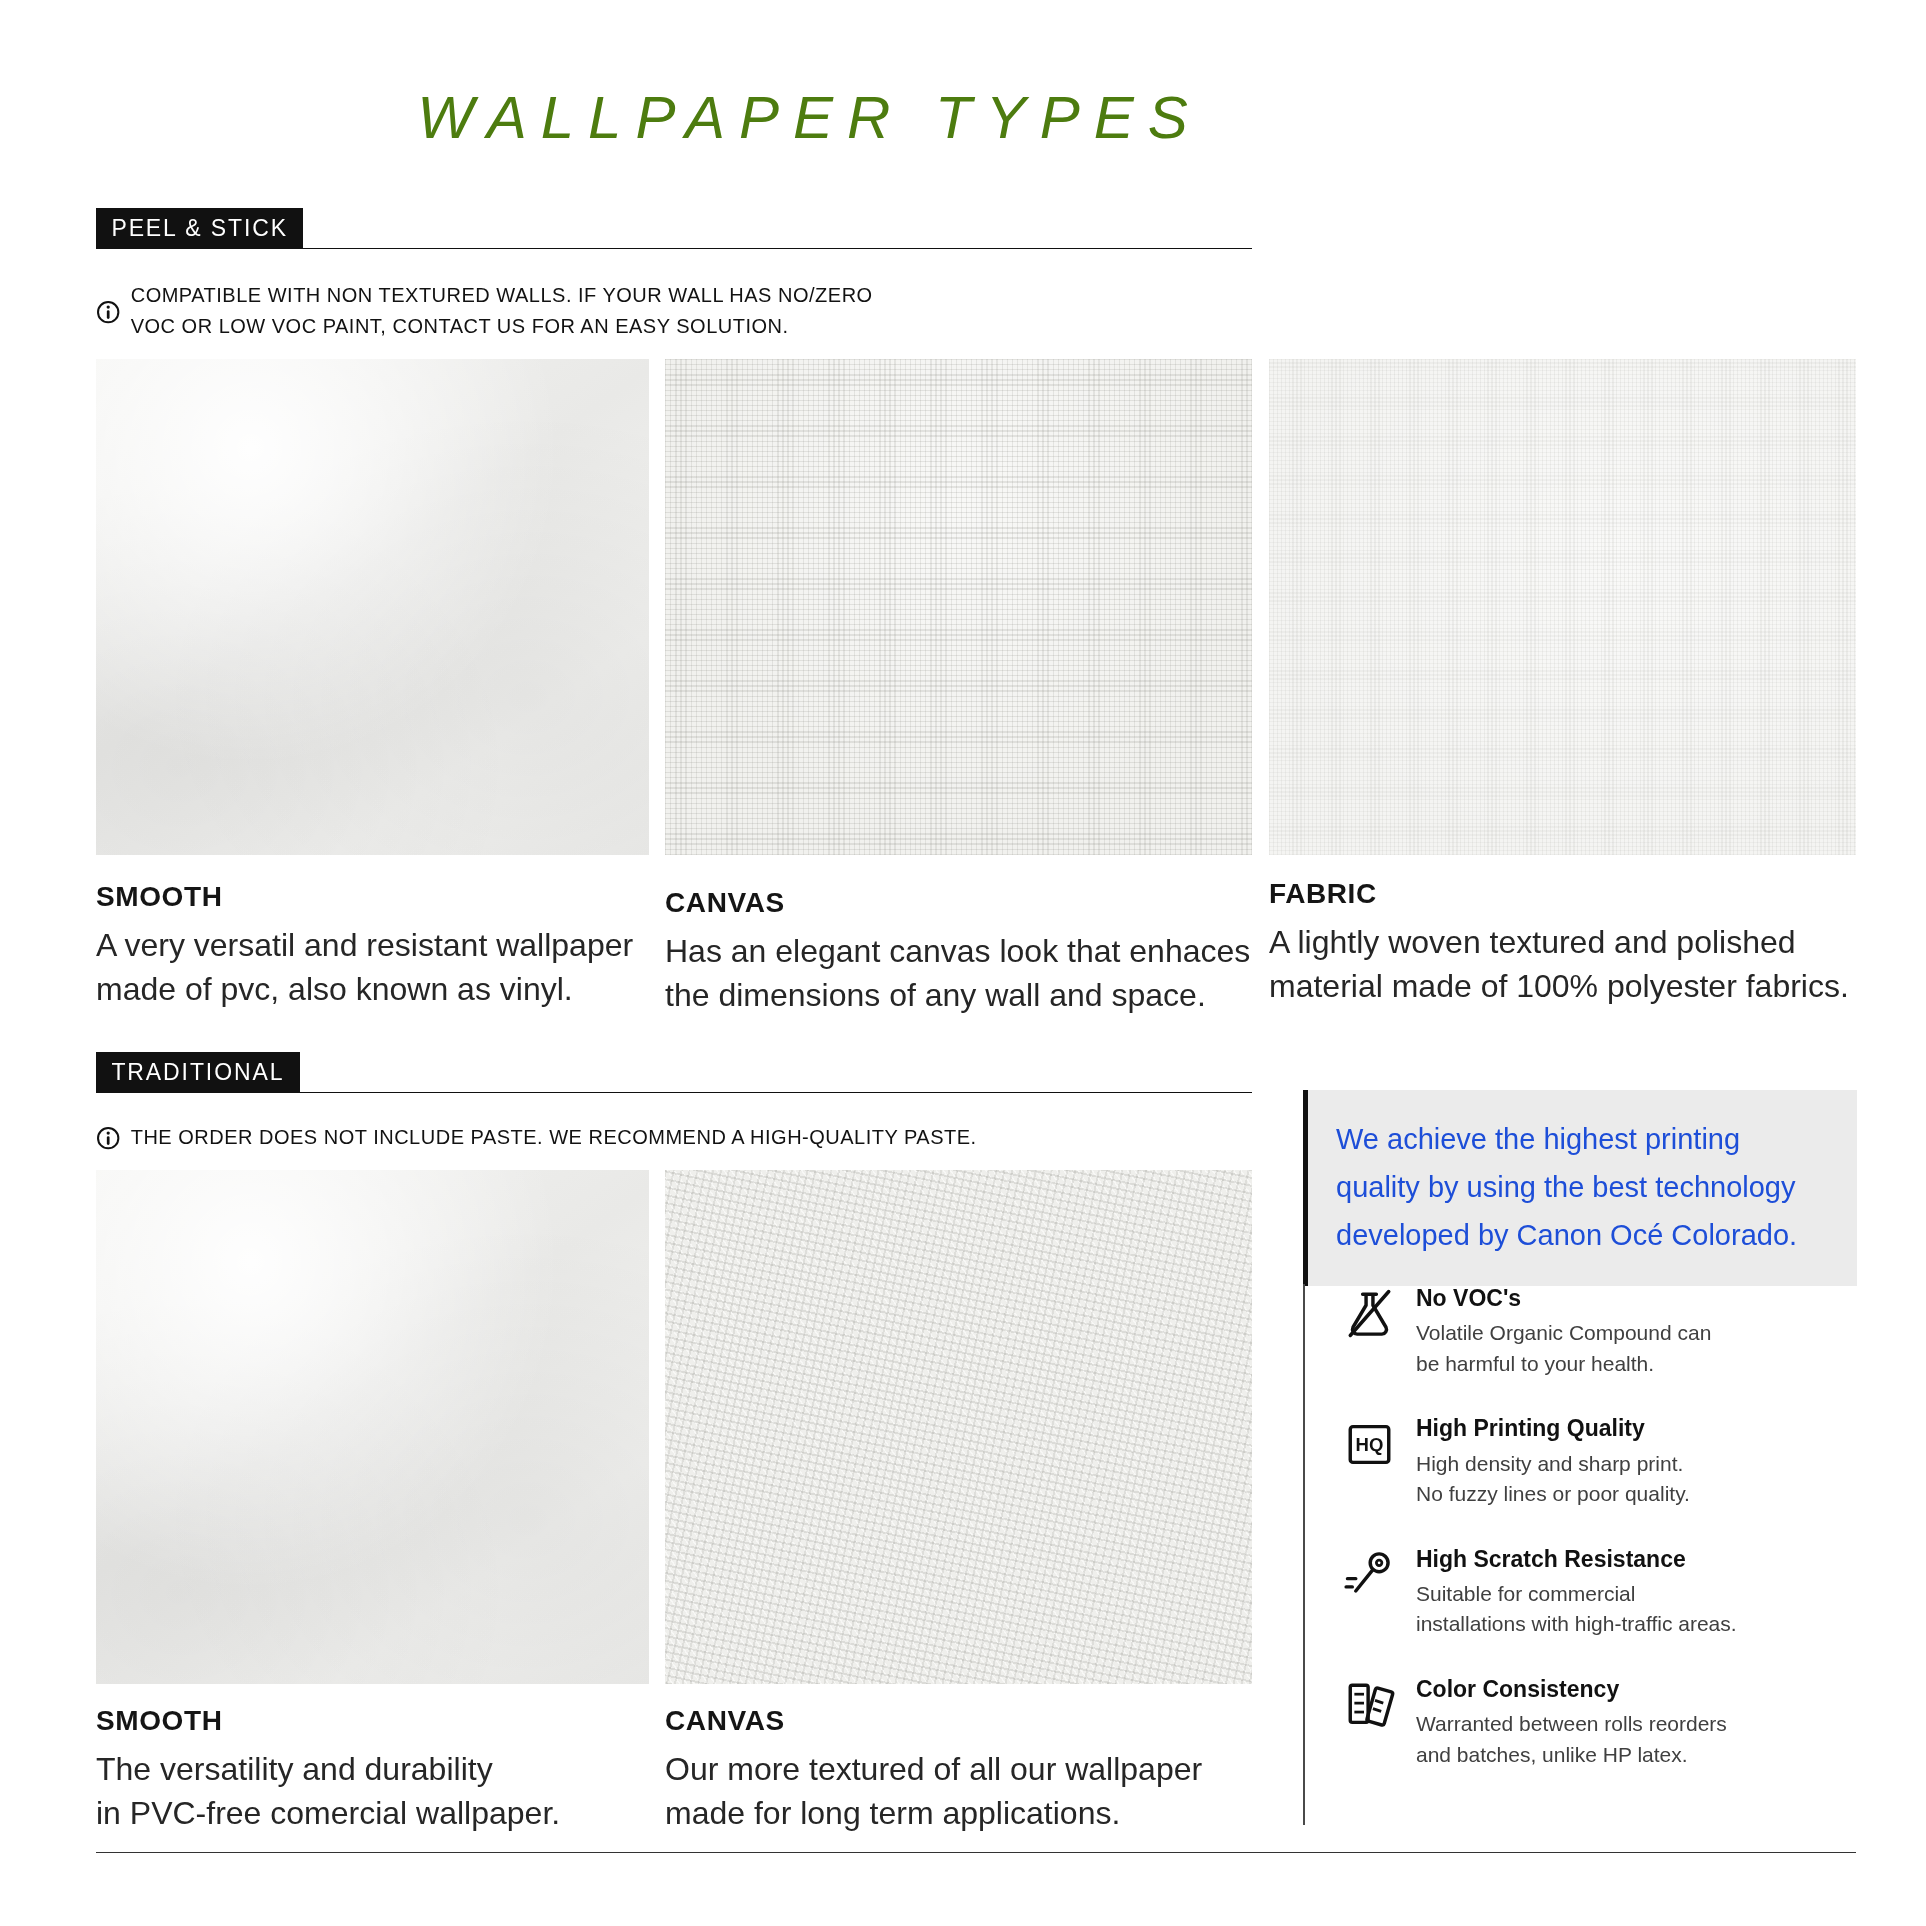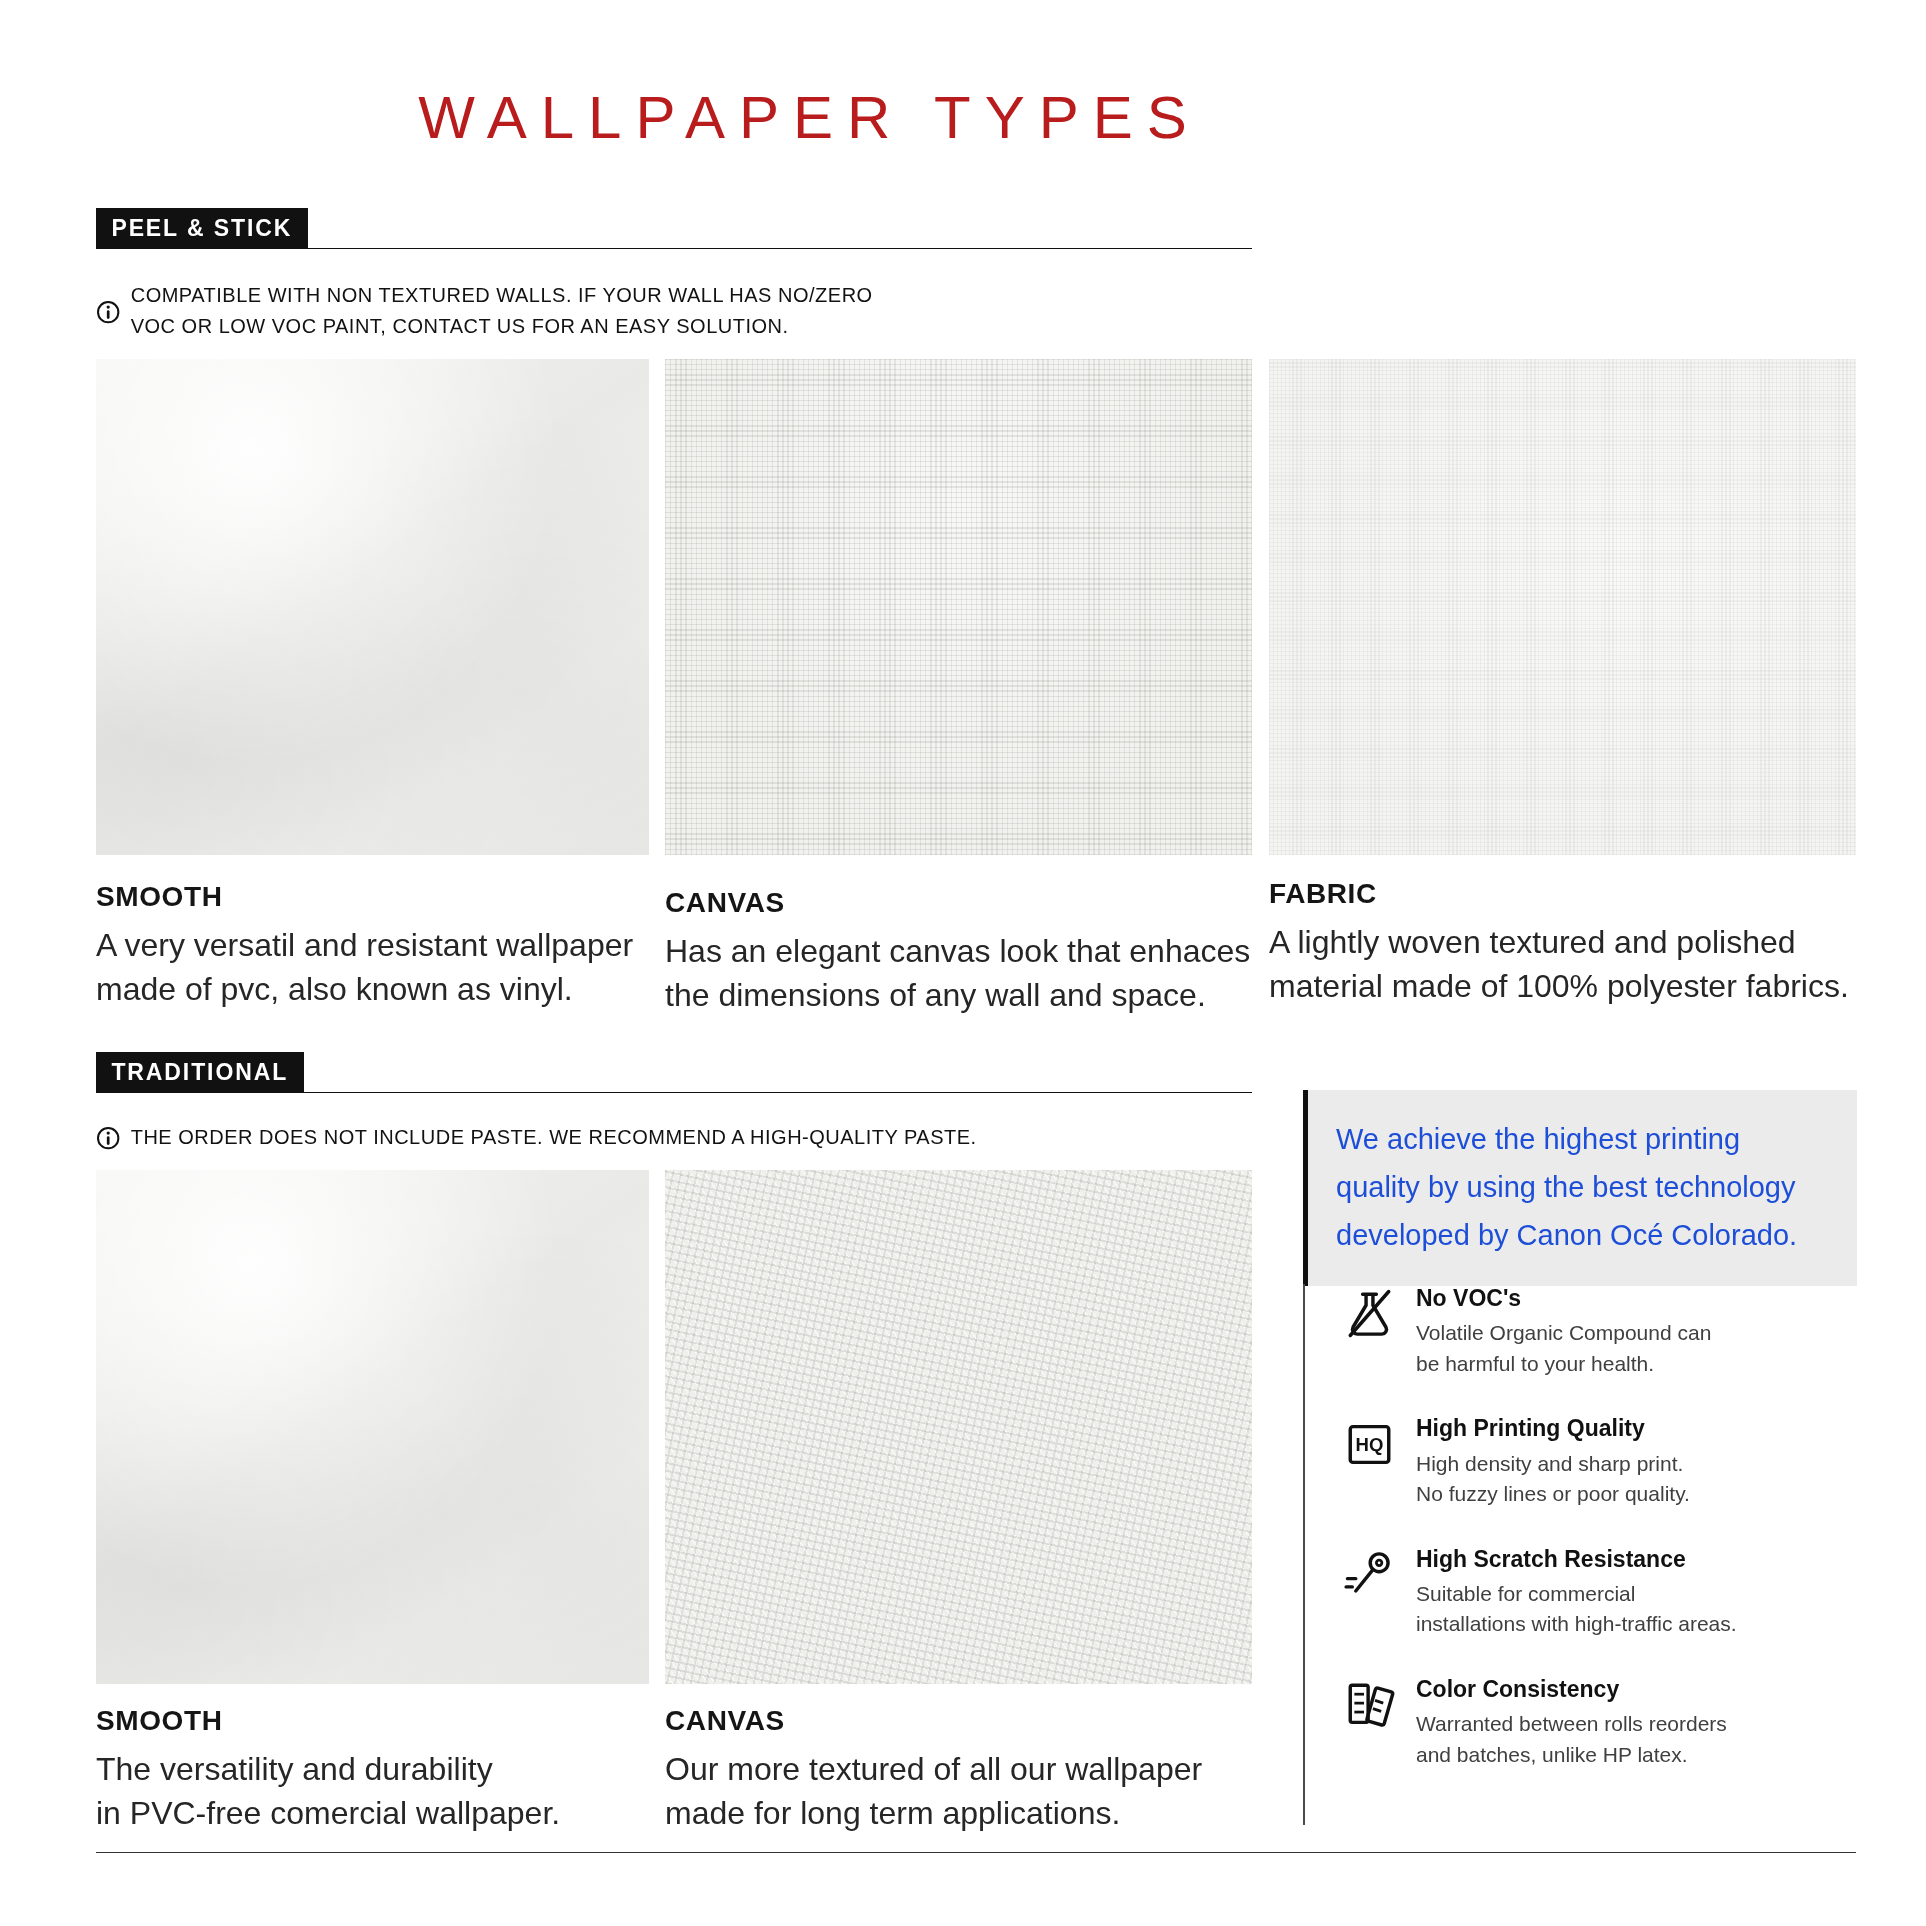--- a/index.html
+++ b/index.html
@@ -8,32 +8,32 @@
     background:#ffffff;
     font-family:"Liberation Sans", sans-serif;
     color:#161616;
   }
   .page { position:relative; width:1926px; height:1926px; overflow:hidden; }
 
   
   .page-title {
     position:absolute; top:83px; left:193px; width:1233px;
     margin:0; text-align:center;
-    font-size:60px; font-weight:400; letter-spacing:14px; color:#b91c1c;
+    font-size:60px; font-weight:400; letter-spacing:14px; color:#4d7c0f;font-style:italic;
   }
 
   
   .section-header {
     position:absolute; left:96px; width:1156px; height:40px;
     border-bottom:1.9px solid #111;
     display:flex; align-items:flex-end;
   }
   .section-label {
     display:inline-block; background:#111; color:#fff;
-    font-size:23px; font-weight:700; letter-spacing:1.9px;
+    font-size:23px; font-weight:400; letter-spacing:1.9px;
     padding:7px 15.4px 5.8px 15.4px;
   }
 
   
   .note {
     position:absolute; left:96px;
     display:flex; gap:10.3px; align-items:center;
   }
   .info-icon { width:24.4px; height:24.4px; flex:0 0 auto; margin-top:1.9px; }
   .note-text {

